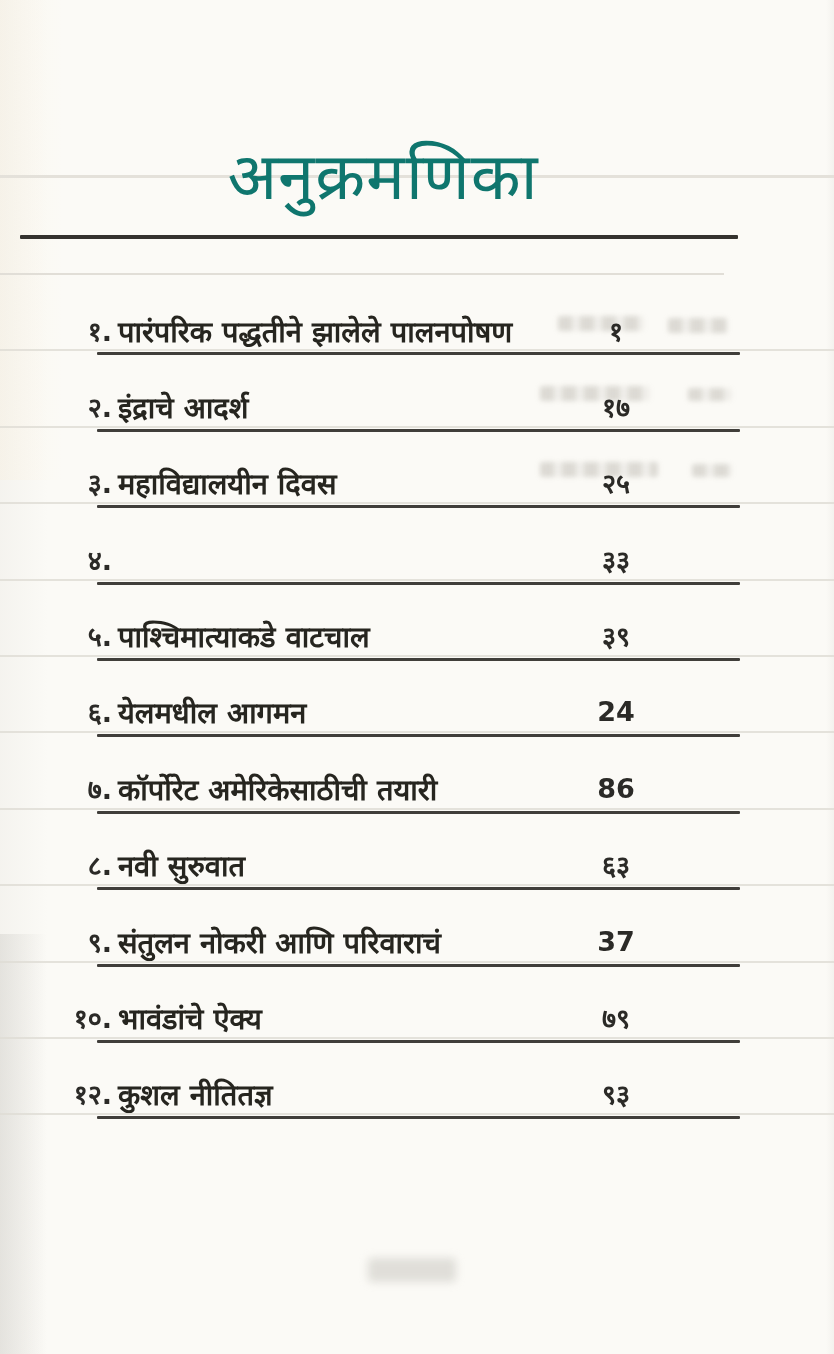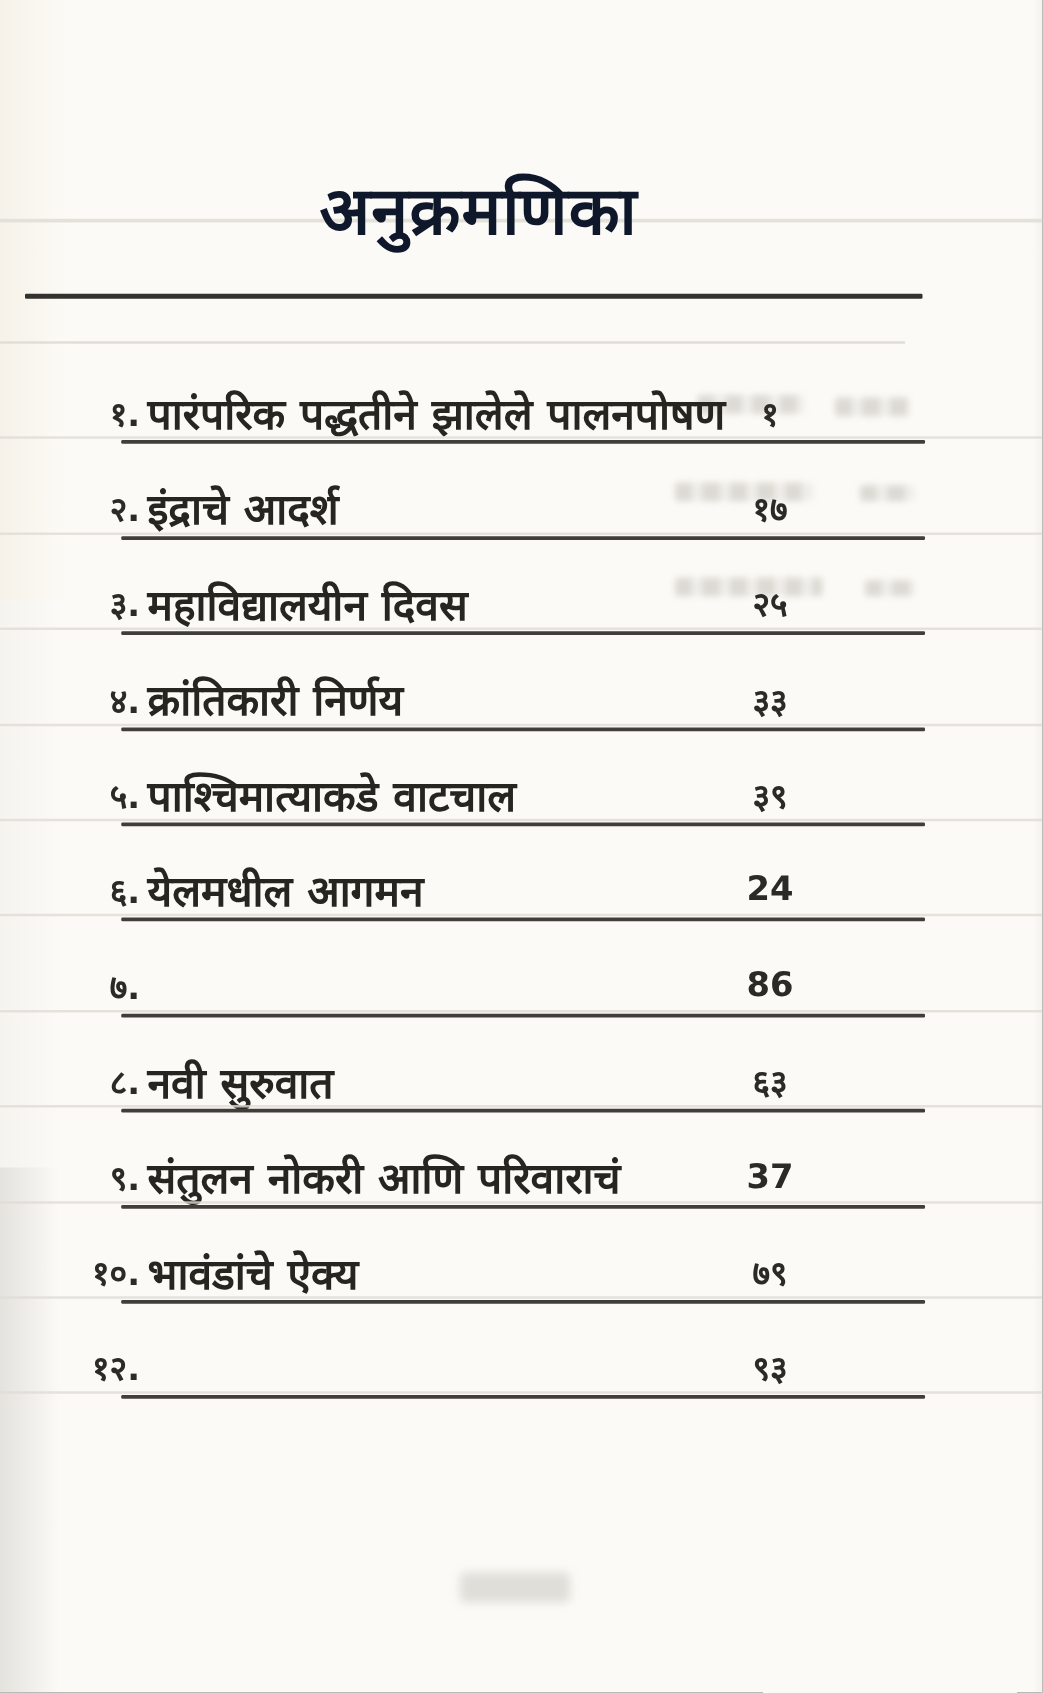--- a/index.html
+++ b/index.html
@@ -35,23 +35,23 @@
   .edge-right {
     position: absolute; right: 0; top: 0; width: 8px; height: 100%;
     background: linear-gradient(270deg, rgba(205,202,196,0.4), rgba(205,202,196,0));
     opacity: 0.4;
   }
 
   
   .doc-title {
     position: absolute; top: 130px; left: 0; width: 766px;
     text-align: center;
-    font-size: 53px; font-weight: bold;
+    font-size: 65px; font-weight: normal;
     letter-spacing: 1px;
-    color: #0f172a;
+    color: #0f766e;
     z-index: 2;
   }
   .ghost-line-title {
     position: absolute; top: 175px; left: 0; width: 834px; height: 3px;
     background: #e4e1da; z-index: 1;
   }
   .title-rule {
     position: absolute; top: 235px; left: 20px; width: 718px; height: 4px;
     background: #34322e; border-radius: 1px; z-index: 2;
   }
@@ -73,21 +73,21 @@
     position: absolute; top: 0; left: 0; right: 0; height: 76px;
     display: flex; align-items: center;
   }
   .serial {
     position: absolute; left: 30px; width: 82px;
     text-align: right;
     font-size: 27px; font-weight: bold; color: #2b2a27;
   }
   .entry-title {
     position: absolute; left: 118px;
-    font-size: 34px; font-weight: bold; color: #26251f;
+    font-size: 29px; font-weight: bold; color: #26251f;
     white-space: nowrap;
   }
   .page-num {
     position: absolute; left: 578px; width: 76px;
     text-align: center;
     font-size: 27px; font-weight: bold; color: #2b2a27;
   }
   .row-rule-dark {
     position: absolute; bottom: 13px; left: 97px; width: 643px; height: 3px;
     background: #403e3a; border-radius: 1px;
@@ -163,21 +163,20 @@
         <span class="entry-title">महाविद्यालयीन दिवस</span>
         <span class="page-num">२५</span>
       </div>
       <div class="row-rule-faint"></div>
       <div class="row-rule-dark"></div>
     </div>
 
     <div class="toc-row">
       <div class="row-text">
         <span class="serial">४.</span>
-        <span class="entry-title">क्रांतिकारी निर्णय</span>
         <span class="page-num">३३</span>
       </div>
       <div class="row-rule-faint"></div>
       <div class="row-rule-dark"></div>
     </div>
 
     <div class="toc-row">
       <div class="row-text">
         <span class="serial">५.</span>
         <span class="entry-title">पाश्चिमात्याकडे वाटचाल</span>
@@ -193,20 +192,21 @@
         <span class="entry-title">येलमधील आगमन</span>
         <span class="page-num">24</span>
       </div>
       <div class="row-rule-faint"></div>
       <div class="row-rule-dark"></div>
     </div>
 
     <div class="toc-row">
       <div class="row-text">
         <span class="serial">७.</span>
+        <span class="entry-title">कॉर्पोरेट अमेरिकेसाठीची तयारी</span>
         <span class="page-num">86</span>
       </div>
       <div class="row-rule-faint"></div>
       <div class="row-rule-dark"></div>
     </div>
 
     <div class="toc-row">
       <div class="row-text">
         <span class="serial">८.</span>
         <span class="entry-title">नवी सुरुवात</span>
@@ -233,20 +233,21 @@
         <span class="page-num">७९</span>
       </div>
       <div class="row-rule-faint"></div>
       <div class="row-rule-dark"></div>
     </div>
 
 
     <div class="toc-row">
       <div class="row-text">
         <span class="serial">१२.</span>
+        <span class="entry-title">कुशल नीतितज्ञ</span>
         <span class="page-num">९३</span>
       </div>
       <div class="row-rule-faint"></div>
       <div class="row-rule-dark"></div>
     </div>
 
   </div>
 </div>
 
 </body></html>

